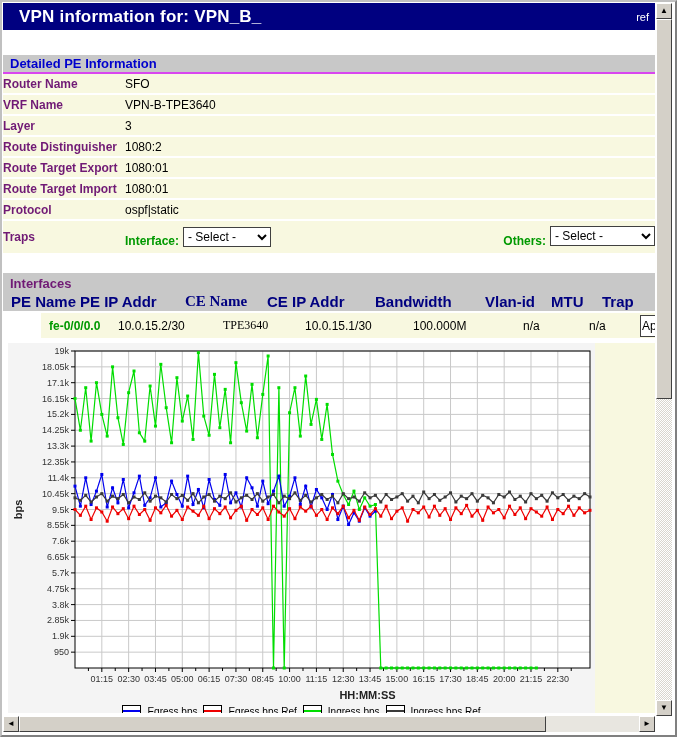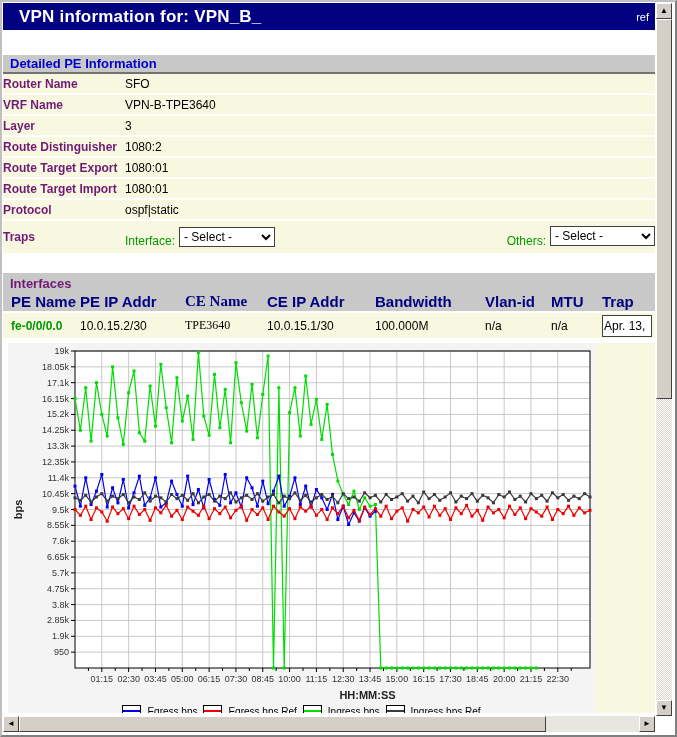--- a/index.html
+++ b/index.html
@@ -12,39 +12,39 @@
   
   .titlebar { height:27px; background:#000080; display:flex; align-items:center; }
   .titlebar .title { color:#fff; font-size:17px; font-weight:bold; padding-left:16px; letter-spacing:0.2px; }
   .titlebar .ref { margin-left:auto; color:#fff; font-size:11px; padding-right:6px; }
 
   .gap24 { height:25px; }
   .gap18 { height:18px; }
 
   
   .sec-hdr { height:19px; background:#c8c8c8; color:#0000cd; font-size:13px; font-weight:bold;
-             display:flex; align-items:center; padding-left:7px; border-bottom:2px solid #737373; box-sizing:border-box;}
+             display:flex; align-items:center; padding-left:7px; border-bottom:2px solid #d946ef; box-sizing:border-box;}
 
   
   .row { display:flex; align-items:center; background:#f8f8e0; height:19px; border-bottom:2px solid #fff; font-size:12px; }
   .row .lbl { width:122px; padding-left:0; font-weight:bold; color:#701a75; flex:none; }
   .row .val { color:#000; }
   .row.traps { height:32px; }
-  .greenlbl { color:#009900; font-weight:normal; font-size:12px; margin-right:4px;margin-top:8px; }
+  .greenlbl { color:#009900; font-weight:bold; font-size:12px; margin-right:4px;margin-top:8px; }
   .row.traps select { width:105px; height:20px; font-size:12px; font-family:"Liberation Sans",sans-serif;
                       background:#fff; border:1px solid #404040; }
   .others-wrap { margin-left:232px; display:flex; align-items:flex-start; }
 
   
   .if-bar { height:18px; background:#c8c8c8; color:#701a75; font-size:13px; font-weight:bold;
             display:flex; align-items:flex-end; padding-left:7px; }
   .if-cols { height:22px; background:#c8c8c8; display:flex; align-items:center; font-size:15px;
              font-weight:bold; color:#000080; border-bottom:2px solid #fff; box-sizing:border-box;}
   .if-row  { height:27px; background:#f8f8e0; display:flex; align-items:center; font-size:12px; color:#000;
-             border-bottom:2px solid #fff; box-sizing:border-box;}
+             border-bottom:2px solid #fff; box-sizing:border-box;margin-left:38px;}
   .c0{width:77px; padding-left:8px; box-sizing:border-box; flex:none;}
   .c1{width:105px; flex:none;} .c2{width:82px; flex:none;font-family:Liberation Serif, serif;} .c3{width:108px; flex:none;}
   .c4{width:110px; flex:none;} .c5{width:66px; flex:none;} .c6{width:51px; flex:none;}
   .c7{flex:1;}
   .pe-name { color:#009900; font-weight:bold; }
   .trap-input { width:46px; height:18px; font-size:12px; font-family:"Liberation Sans",sans-serif;
                 border:1px solid #404040; padding:1px 1px; background:#fff; }
 
   
   .chart-zone { position:relative; height:386px; margin-top:3px; }

